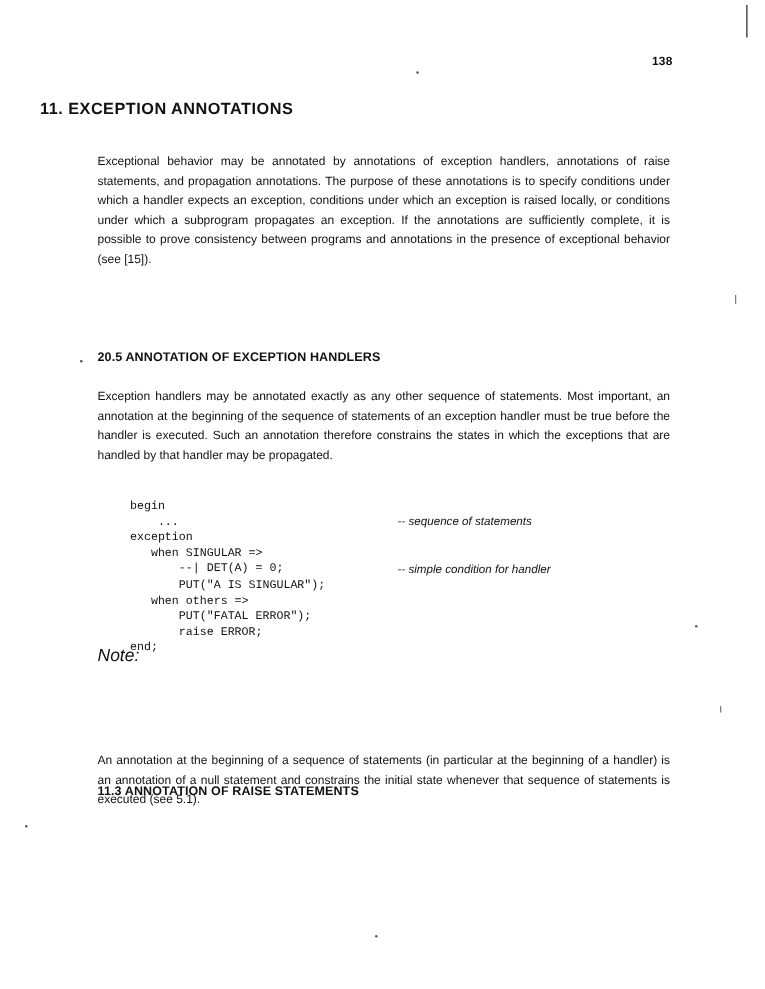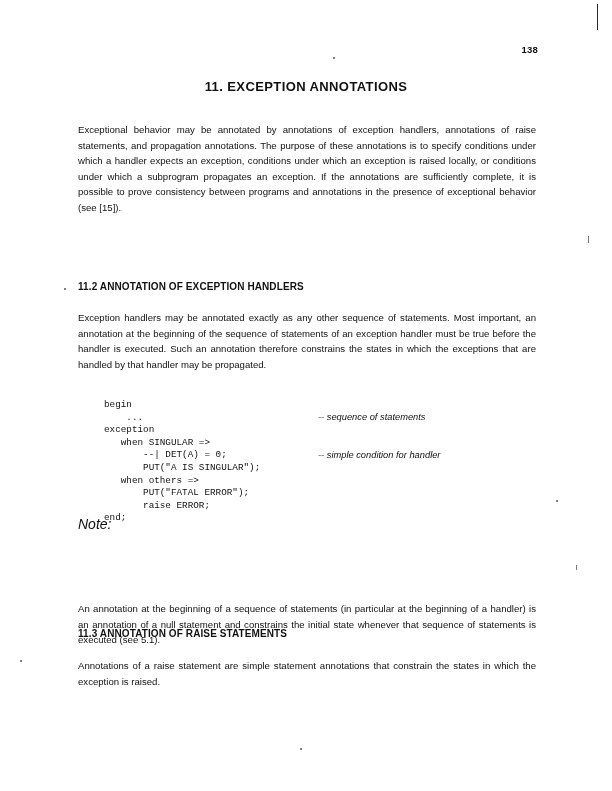--- a/index.html
+++ b/index.html
@@ -35,24 +35,25 @@
     top: 44px;
     font-size: 9.5px;
     font-weight: bold;
     letter-spacing: 0.2px;
   }
   .chapter-title {
     position: absolute;
     left: 0;
     right: 0;
     top: 79px;
-    text-align: center;
+    text-align: left;
     font-size: 13px;
     font-weight: bold;
     letter-spacing: 0.4px;
+    padding-left: 32px;
   }
   .body-block {
     position: absolute;
     left: 78px;
     width: 458px;
     font-size: 9.6px;
     line-height: 15.5px;
     text-align: justify;
   }
   .intro { top: 122px; }
@@ -134,21 +135,21 @@
 
   <div class="edge-mark"></div>
 
   <div class="page-number">138</div>
 
   <div class="chapter-title">11. EXCEPTION ANNOTATIONS</div>
 
   <div class="body-block intro">Exceptional behavior may be annotated by annotations of exception handlers, annotations of raise statements, and propagation annotations.  The purpose of these annotations is to specify conditions under which a handler expects an exception, conditions under which an exception is raised locally, or conditions under which a subprogram propagates an exception.  If the annotations are sufficiently complete, it is possible to prove consistency between programs and annotations in the presence of exceptional behavior (see [15]).</div>
 
 
-  <div class="sec-head sec-112">11.2 ANNOTATION OF EXCEPTION HANDLERS</div>
+  <div class="sec-head sec-112">20.5 ANNOTATION OF EXCEPTION HANDLERS</div>
 
   <div class="body-block p-handlers">Exception handlers may be annotated exactly as any other sequence of statements.  Most important, an annotation at the beginning of the sequence of statements of an exception handler must be true before the handler is executed.  Such an annotation therefore constrains the states in which the exceptions that are handled by that handler may be propagated.</div>
 
 
   <div class="code">begin
     ...
 exception
    when SINGULAR =&gt;
        --| DET(A) = 0;
        PUT("A IS SINGULAR");
@@ -159,21 +160,20 @@
 
   <div class="comment c1">-- sequence of statements</div>
   <div class="comment c2">-- simple condition for handler</div>
 
   <div class="note-label">Note:</div>
 
   <div class="body-block p-note">An annotation at the beginning of a sequence of statements (in particular at the beginning of a handler) is an annotation of a null statement and constrains the initial state whenever that sequence of statements is executed (see 5.1).</div>
 
   <div class="sec-head sec-113">11.3 ANNOTATION OF RAISE STATEMENTS</div>
 
-  <div class="body-block p-raise">Annotations of a raise statement are simple statement annotations that constrain the states in which the exception is raised.</div>
 
   <div class="dot" style="left:333px; top:57px;"></div>
   <div class="dot" style="left:64px; top:288px;"></div>
   <div class="dot" style="left:20px; top:660px;"></div>
   <div class="dot" style="left:556px; top:500px;"></div>
   <div class="dot" style="left:300px; top:748px;"></div>
   <div class="speck" style="left:588px; top:236px; width:1px; height:7px;"></div>
   <div class="speck" style="left:576px; top:565px; width:1px; height:5px;"></div>
 
 </div>

